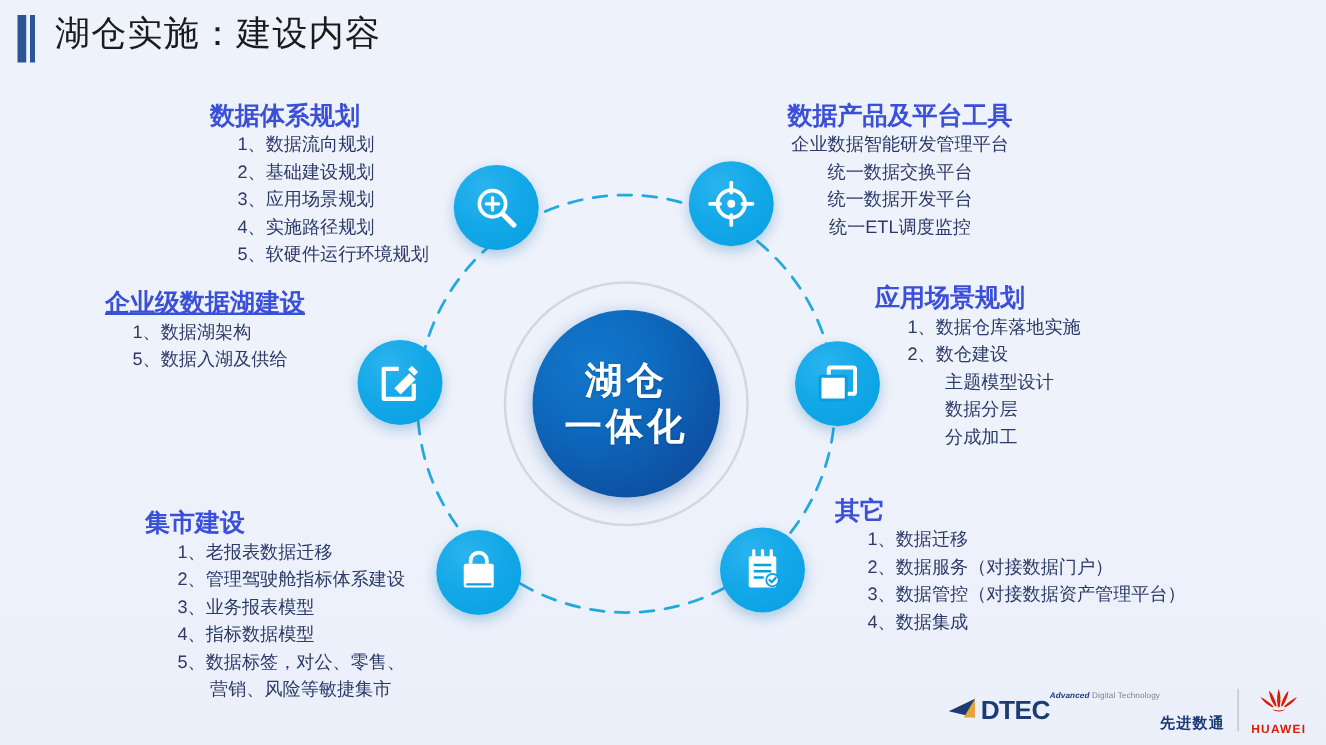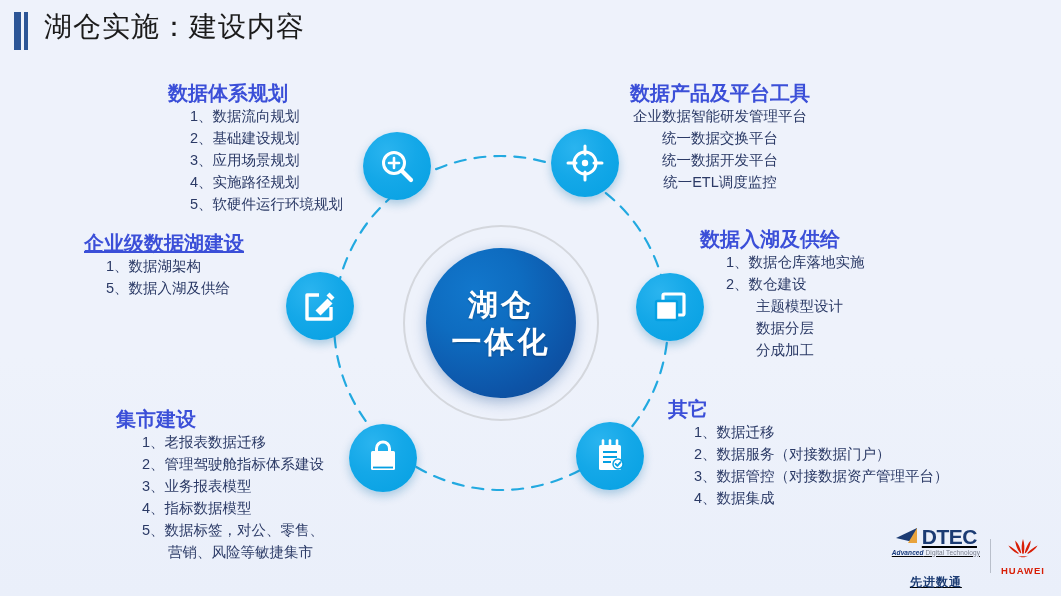--- a/index.html
+++ b/index.html
@@ -144,24 +144,22 @@
   
   .footer-logos {
     position: absolute;
     right: 16px; bottom: 8px;
     display: flex;
     align-items: center;
     gap: 10px;
   }
   .logo-dtec {
     display: flex;
-    flex-direction: column;
-    align-items: center;
+    flex-direction: row;
     line-height: 1;
-    text-decoration: underline;
   }
   .dtec-row {
     display: flex;
     align-items: center;
     gap: 1px;
   }
   .dtec-mark { display: block; }
   .dtec-word {
     font-size: 21px;
     font-weight: bold;
@@ -319,21 +317,21 @@
 
   <div class="block b-lake">
     <div class="block-title underline">企业级数据湖建设</div>
     <div class="block-body indent-2">
       <span class="li">1、数据湖架构</span>
       <span class="li">5、数据入湖及供给</span>
     </div>
   </div>
 
   <div class="block b-warehouse">
-    <div class="block-title">数据入湖及供给</div>
+    <div class="block-title">应用场景规划</div>
     <div class="block-body indent-1">
       <span class="li">1、数据仓库落地实施</span>
       <span class="li">2、数仓建设</span>
       <span class="li sub">主题模型设计</span>
       <span class="li sub">数据分层</span>
       <span class="li sub">分成加工</span>
     </div>
   </div>
 
   <div class="block b-market">

